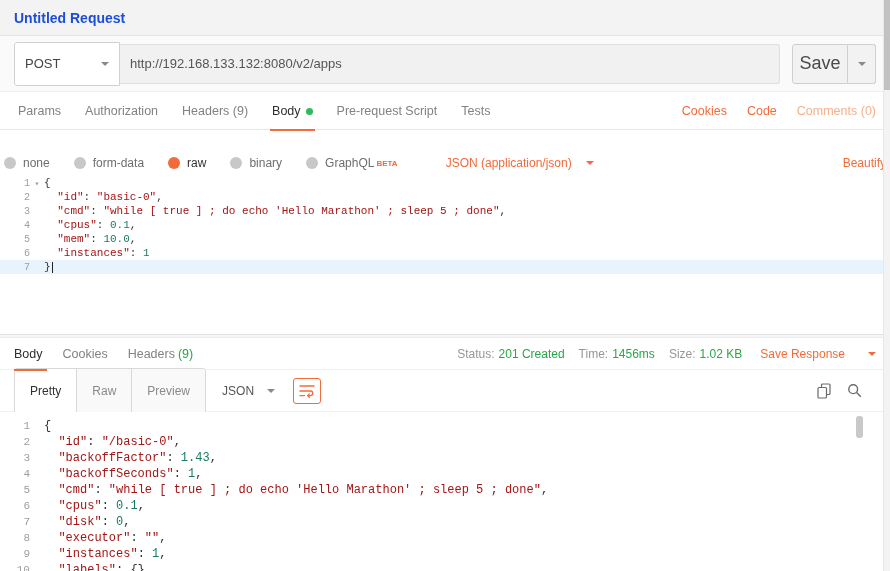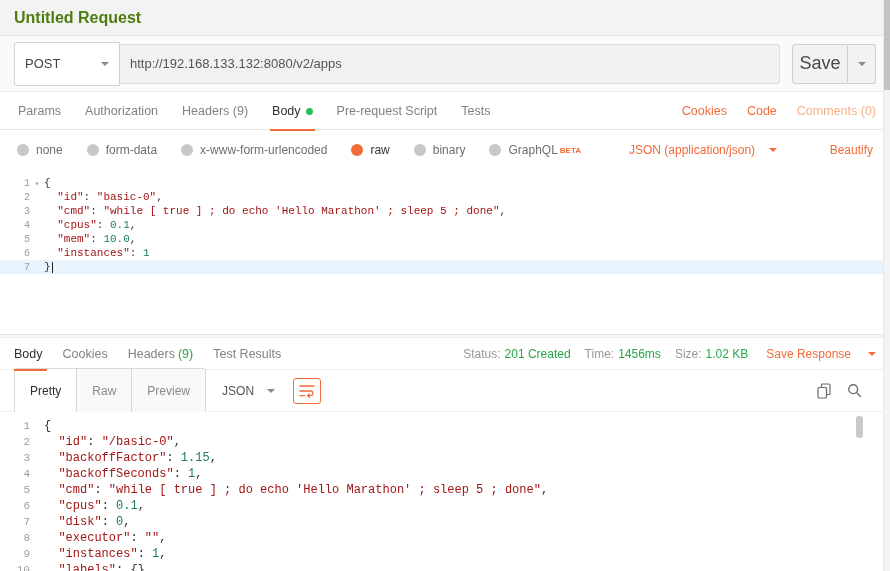--- a/index.html
+++ b/index.html
@@ -1,21 +1,21 @@
 <!DOCTYPE html>
 <html><head>
 <meta charset="utf-8">
 <style>
   * { margin:0; padding:0; box-sizing:border-box; }
   html,body { width:890px; height:571px; overflow:hidden; }
   body { font-family:"Liberation Sans", sans-serif; background:#fff; color:#333; position:relative; }
 
   
   .title-bar { height:36px; background:#f3f3f3; border-bottom:1px solid #e3e3e3; display:flex; align-items:center; padding:0 14px; }
-  .title-bar h1 { font-size:16px; font-weight:bold; color:#4d7c0f; }
+  .title-bar h1 { font-size:14px; font-weight:bold; color:#1d4ed8; }
 
   
   .request-bar { height:56px; background:#fafafa; display:flex; align-items:center; padding:0 14px; border-bottom:1px solid #efefef; }
   .method-select { width:106px; height:44px; background:#fff; border:1px solid #d2d2d2; border-radius:3px 0 0 3px; display:flex; align-items:center; justify-content:space-between; padding:12px 10px; font-size:13px; color:#444; cursor:pointer; flex-shrink:0; }
   .url-input { flex:1; height:40px; background:#f1f1f1; border:1px solid #dedede; border-left:none; border-radius:0 3px 3px 0; padding:0 10px; font-size:13px; color:#555; font-family:"Liberation Sans",sans-serif; margin-right:12px; outline:none; }
   .send-group { display:flex; margin-right:14px; flex-shrink:0; }
   .send-btn { width:64px; height:40px; background:#0878d4; color:#fff; font-size:13px; font-weight:bold; border:none; border-radius:3px 0 0 3px; cursor:pointer; font-family:inherit; }
   .send-caret { width:30px; height:40px; background:#0878d4; border:none; border-left:1px solid #1166ad; border-radius:0 3px 3px 0; cursor:pointer; display:flex; align-items:center; justify-content:center; }
   .save-group { display:flex; flex-shrink:0; }
   .save-btn { width:56px; height:40px; background:#f2f2f2; color:#4a4a4a; font-size:18px; border:1px solid #cfcfcf; border-radius:3px 0 0 3px; cursor:pointer; font-family:inherit; }
@@ -29,21 +29,21 @@
   .req-tabs { height:38px; display:flex; align-items:center; padding:0 6px; border-bottom:1px solid #e7e7e7; background:#fff; }
   .tab { padding:0 12px; height:38px; line-height:38px; font-size:12.5px; color:#828282; cursor:pointer; position:relative; white-space:nowrap; }
   .tab.active { color:#2e2e2e; }
   .tab.active::after { content:""; position:absolute; left:10px; right:10px; bottom:-1px; height:2px; background:#F26B3A; }
   .dot { width:7px; height:7px; border-radius:50%; background:#2cbb5d; display:inline-block; margin-left:5px; }
   .flex-spacer { flex:1; }
   .hdr-link { font-size:12.5px; color:#F26B3A; margin-left:20px; cursor:pointer; text-decoration:none; white-space:nowrap; }
   .hdr-link.muted { color:#f6b08b; margin-right:8px; }
 
   
-  .body-type-bar { height:40px; display:flex; align-items:center; padding:0 17px; background:#fff; }
+  .body-type-bar { height:40px; display:flex; align-items:flex-end; padding:0 4px; background:#fff; }
   .radio { display:flex; align-items:center; margin-right:24px; font-size:12px; color:#6e6e6e; cursor:pointer; white-space:nowrap; }
   .rb { width:12px; height:12px; border-radius:50%; background:#c8c8c8; margin-right:7px; flex-shrink:0; }
   .radio.selected { color:#333; }
   .radio.selected .rb { background:#F26B3A; }
   .beta { font-size:8px; color:#F26B3A; font-weight:bold; vertical-align:super; margin-left:2px; }
   .ct-select { margin-left:24px; font-size:12px; color:#F26B3A; display:flex; align-items:center; gap:14px; cursor:pointer; white-space:nowrap; }
   .beautify { margin-left:auto; font-size:12px; color:#F26B3A; cursor:pointer; text-decoration:none; }
 
   
   .editor { font-family:"Liberation Mono","DejaVu Sans Mono",monospace; background:#fff; padding-top:6px; overflow:hidden; position:relative; }
@@ -67,21 +67,21 @@
 
   
   .resp-header { height:32px; display:flex; align-items:center; padding:0 14px; border-bottom:1px solid #efefef; background:#fff; }
   .resp-header .tab { height:32px; line-height:32px; padding:0 10px; }
   .resp-header .tab:first-child { padding-left:0; }
   .resp-header .tab.active::after { left:0; right:6px; }
   .count-green { color:#29A746; margin-left:3px; }
   .resp-meta { margin-left:auto; display:flex; align-items:center; font-size:12px; white-space:nowrap; }
   .m-label { color:#979797; margin-left:14px; }
   .m-value { color:#29A746; margin-left:4px; }
-  .save-response { color:#F26B3A; font-size:12px; margin-left:18px; display:flex; align-items:center; gap:17px; cursor:pointer; }
+  .save-response { color:#F26B3A; font-size:12px; margin-left:18px; display:flex; align-items:center; gap:23px; cursor:pointer; }
 
   
   .resp-toolbar { height:42px; display:flex; align-items:center; padding:0 14px; border-bottom:1px solid #f1f1f1; background:#fff; }
   .segmented { display:flex; border:1px solid #d8d8d8; border-radius:3px; overflow:hidden; }
   .seg { padding:15px 15px; font-size:12px; color:#8a8a8a; background:#f9f9f9; border:none; border-right:1px solid #d8d8d8; cursor:pointer; font-family:inherit; }
   .seg:last-child { border-right:none; }
   .seg.active { color:#303030; background:#fff; }
   .lang-select { margin-left:16px; display:flex; align-items:center; gap:13px; font-size:12px; color:#555; cursor:pointer; }
   .wrap-btn { margin-left:18px; width:28px; height:26px; border:1px solid #F26B3A; border-radius:3px; background:#fff; display:flex; align-items:center; justify-content:center; cursor:pointer; }
   .icon-btn { background:none; border:none; margin-left:16px; cursor:pointer; display:flex; align-items:center; }
@@ -131,24 +131,20 @@
 
   <div class="body-type-bar">
     <label class="radio">
         <span class="rb"></span>
         <span>none</span>
       </label>
     <label class="radio">
         <span class="rb"></span>
         <span>form-data</span>
       </label>
-    <label class="radio">
-        <span class="rb"></span>
-        <span>x-www-form-urlencoded</span>
-      </label>
     <label class="radio selected">
         <span class="rb"></span>
         <span>raw</span>
       </label>
     <label class="radio">
         <span class="rb"></span>
         <span>binary</span>
       </label>
     <label class="radio">
         <span class="rb"></span>
@@ -199,21 +195,20 @@
         <span class="code"><span class="t-p">}</span><span class="cursor"></span></span>
       </div>
     </div>
 
   <div class="splitter"></div>
 
   <div class="resp-header">
     <div class="tab active"><span>Body</span></div>
     <div class="tab"><span>Cookies</span></div>
     <div class="tab"><span>Headers</span><span class="count-green">(9)</span></div>
-    <div class="tab"><span>Test Results</span></div>
     <div class="resp-meta">
       <span class="m-label">Status:</span>
       <span class="m-value">201 Created</span>
       <span class="m-label">Time:</span>
       <span class="m-value">1456ms</span>
       <span class="m-label">Size:</span>
       <span class="m-value">1.02 KB</span>
       <div class="save-response">
         <span>Save Response</span>
         <span class="caret orange"></span>
@@ -265,21 +260,21 @@
         <span class="code"><span class="t-p">{</span></span>
       </div>
       <div class="code-line">
         <span class="gutter">2</span>
         <span class="fold"></span>
         <span class="code"><span class="t-ws">  </span><span class="t-s">"id"</span><span class="t-p">: </span><span class="t-s">"/basic-0"</span><span class="t-p">,</span></span>
       </div>
       <div class="code-line">
         <span class="gutter">3</span>
         <span class="fold"></span>
-        <span class="code"><span class="t-ws">  </span><span class="t-s">"backoffFactor"</span><span class="t-p">: </span><span class="t-n">1.15</span><span class="t-p">,</span></span>
+        <span class="code"><span class="t-ws">  </span><span class="t-s">"backoffFactor"</span><span class="t-p">: </span><span class="t-n">1.43</span><span class="t-p">,</span></span>
       </div>
       <div class="code-line">
         <span class="gutter">4</span>
         <span class="fold"></span>
         <span class="code"><span class="t-ws">  </span><span class="t-s">"backoffSeconds"</span><span class="t-p">: </span><span class="t-n">1</span><span class="t-p">,</span></span>
       </div>
       <div class="code-line">
         <span class="gutter">5</span>
         <span class="fold"></span>
         <span class="code"><span class="t-ws">  </span><span class="t-s">"cmd"</span><span class="t-p">: </span><span class="t-s">"while [ true ] ; do echo 'Hello Marathon' ; sleep 5 ; done"</span><span class="t-p">,</span></span>

